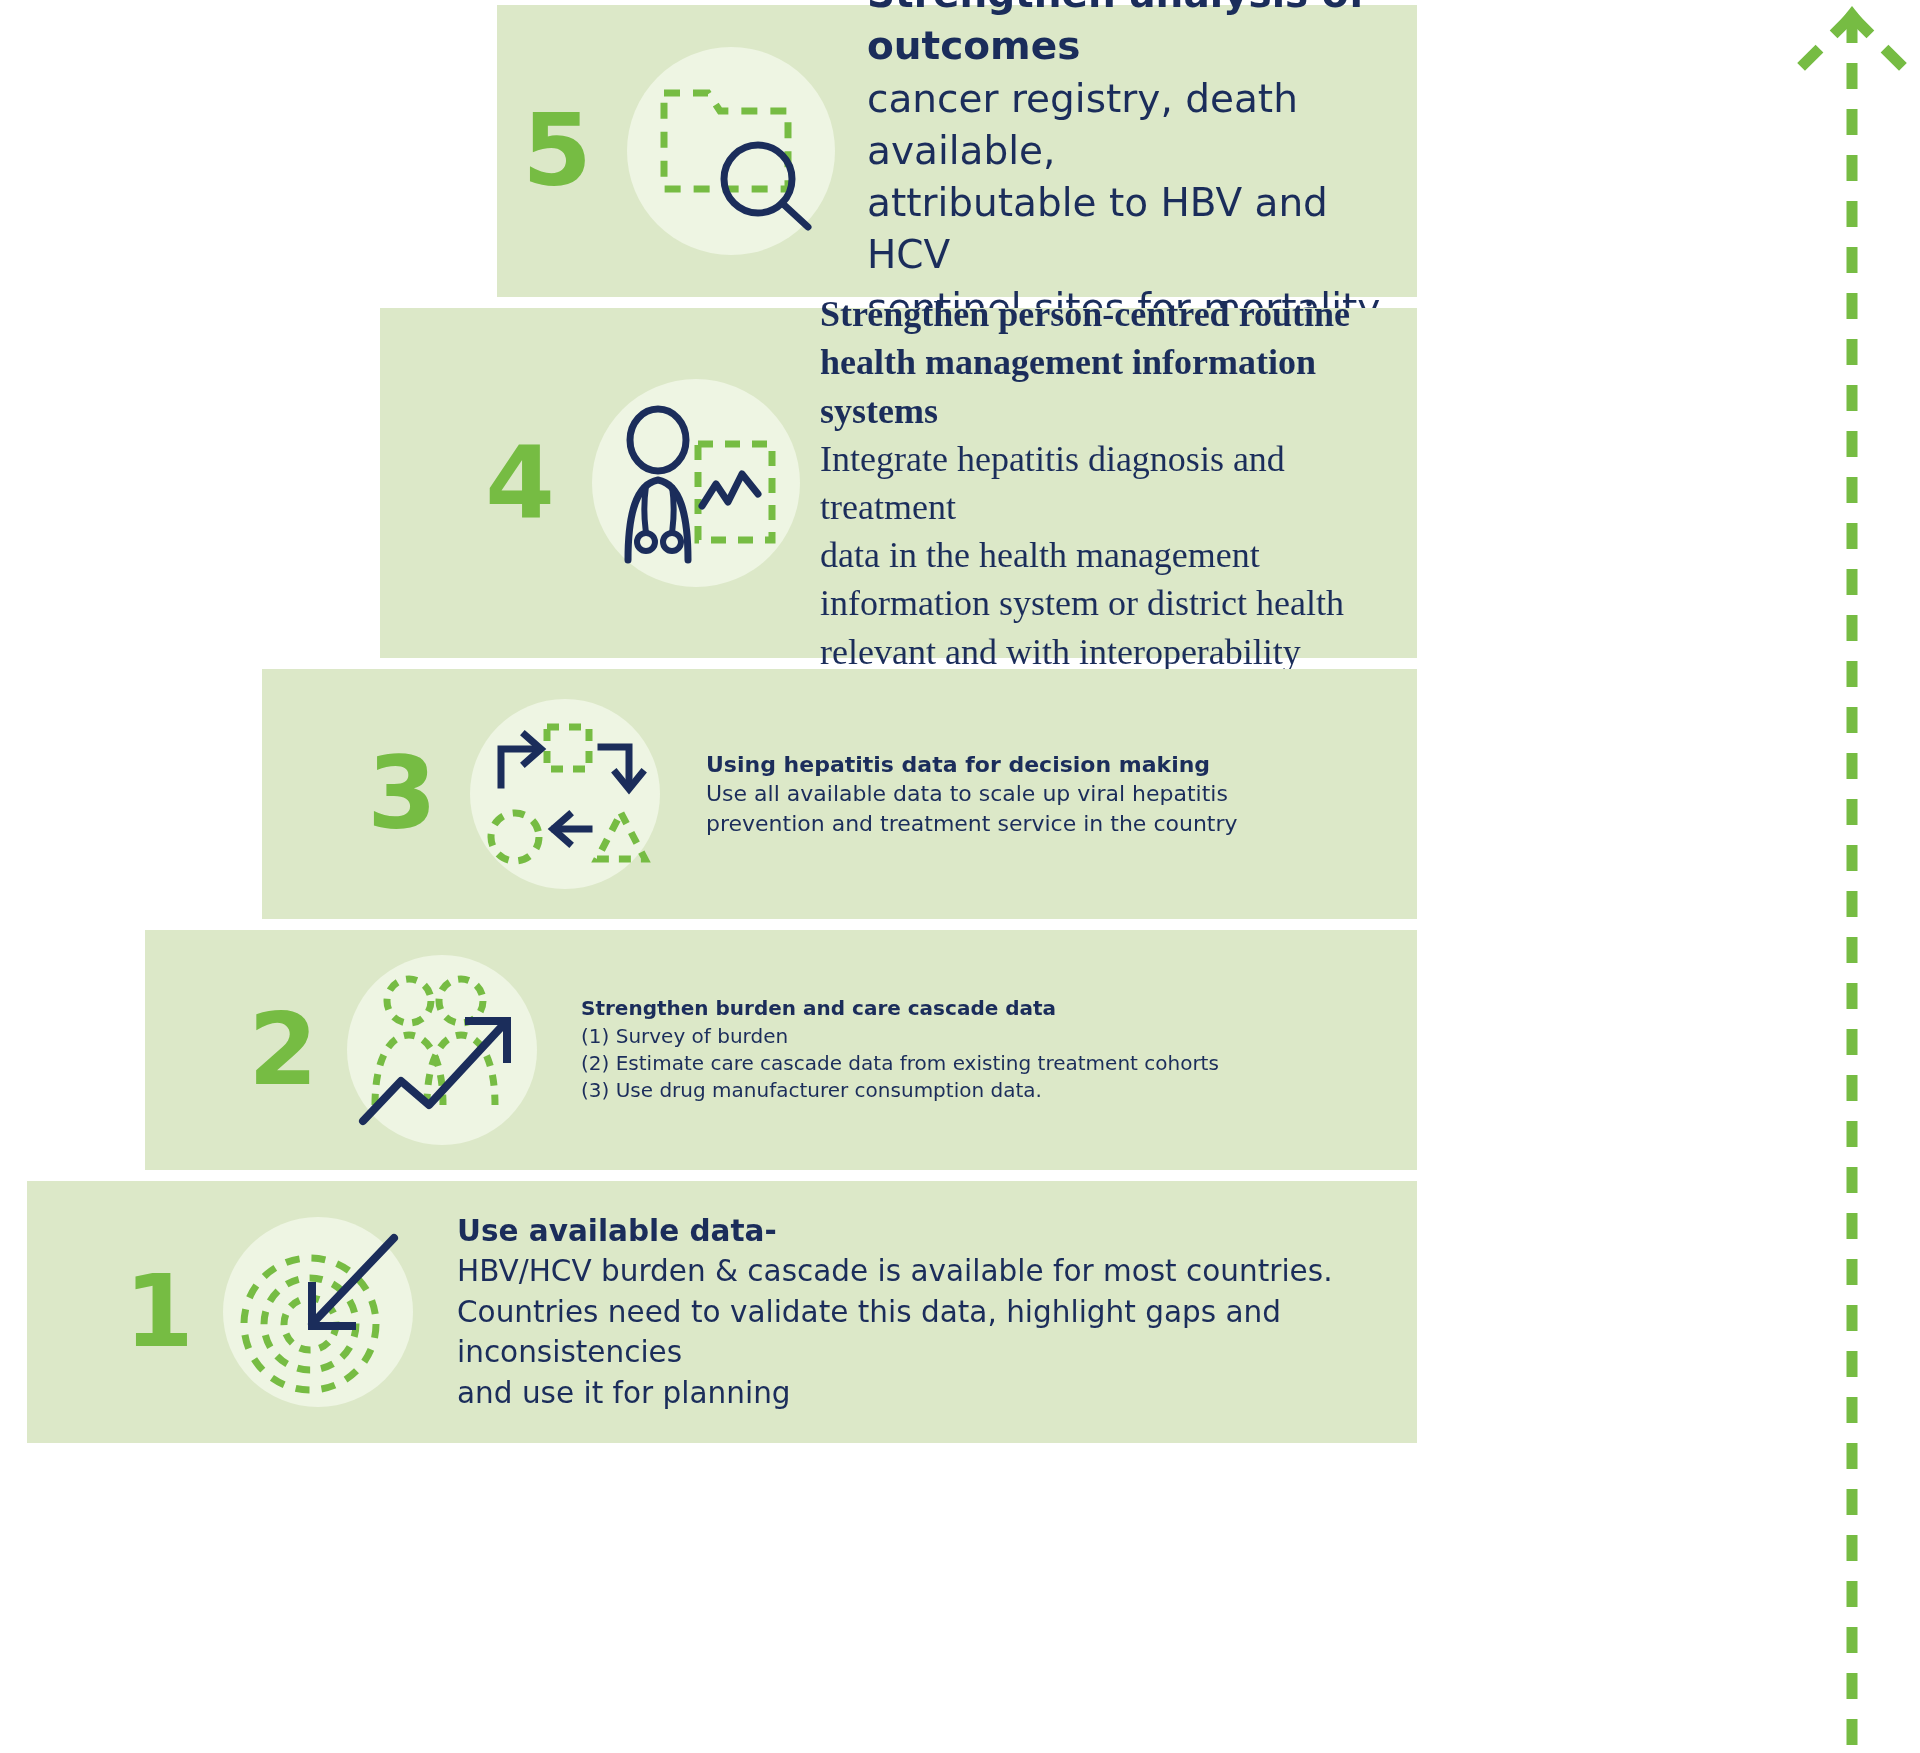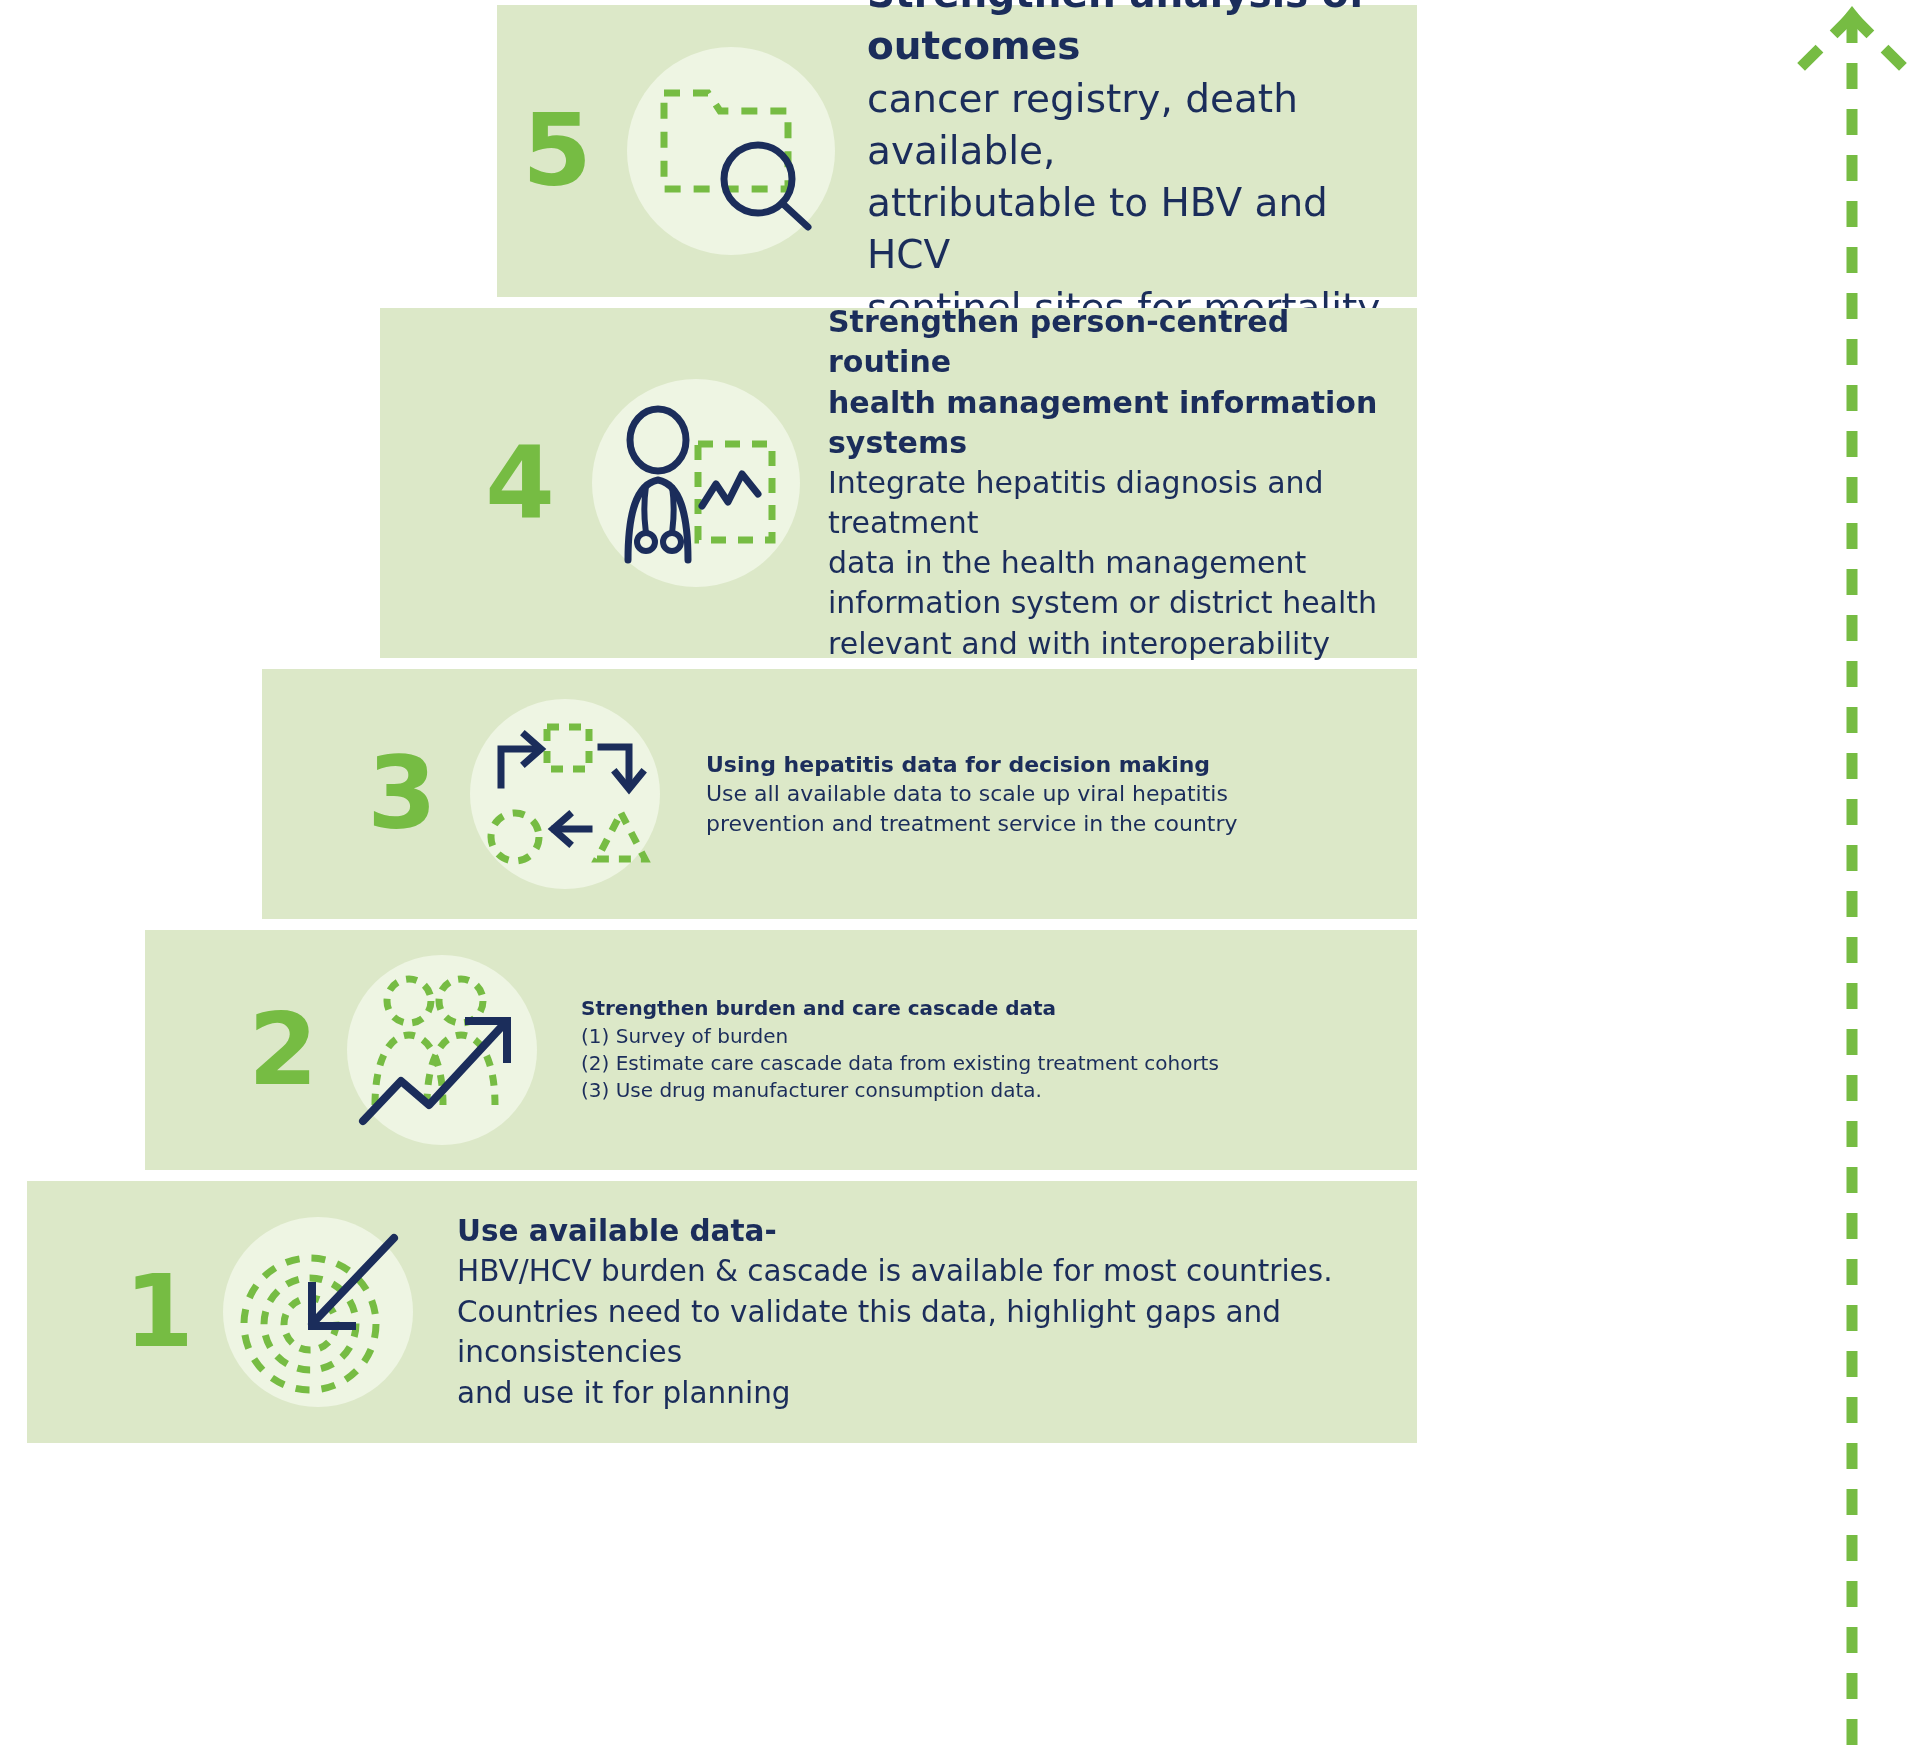--- a/index.html
+++ b/index.html
@@ -39,21 +39,21 @@
   #step2 .num{width:120px;font-size:100px;margin-left:78px;}
   #step1 .num{width:120px;font-size:100px;margin-left:72px;}
 
   #step5 .iconwrap{width:208px;height:208px;margin-left:10px;}
   #step4 .iconwrap{width:208px;height:208px;margin-left:12px;}
   #step3 .iconwrap{width:190px;height:190px;margin-left:8px;}
   #step2 .iconwrap{width:190px;height:190px;margin-left:4px;}
   #step1 .iconwrap{width:190px;height:190px;margin-left:4px;}
 
   #step5 .txt{margin-left:32px;font-size:39px;line-height:1.34;}
-  #step4 .txt{margin-left:28px;font-size:30px;line-height:1.34;}
+  #step4 .txt{margin-left:20px;font-size:36px;line-height:1.34;font-family:Liberation Serif, serif;}
   #step3 .txt{margin-left:46px;font-size:22px;line-height:1.34;}
   #step2 .txt{margin-left:44px;font-size:20px;line-height:1.37;}
   #step1 .txt{margin-left:44px;font-size:29.5px;line-height:1.37;}
 
   #uparrow{position:absolute;right:8px;top:0px;width:120px;height:1745px;}
   svg{display:block;overflow:visible;}
 </style>
 </head>
 <body>
 

